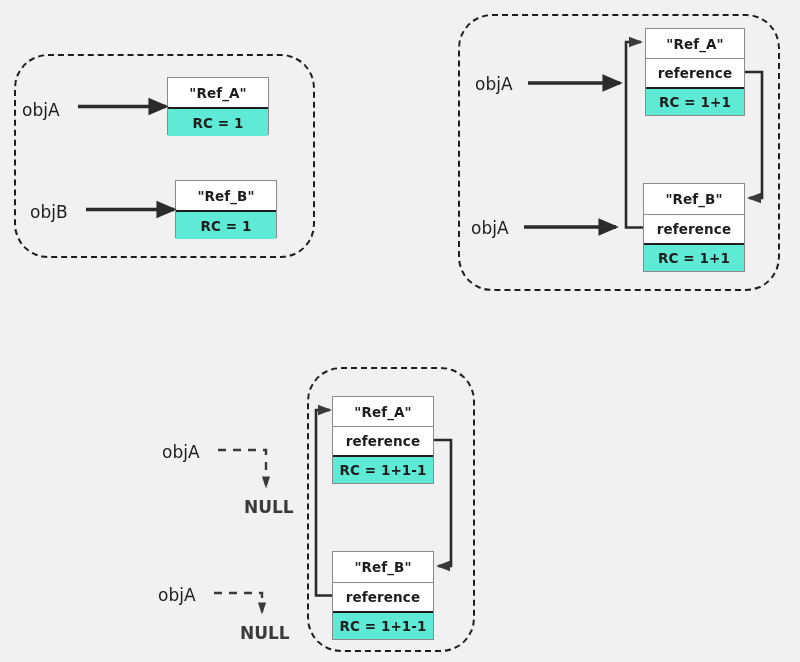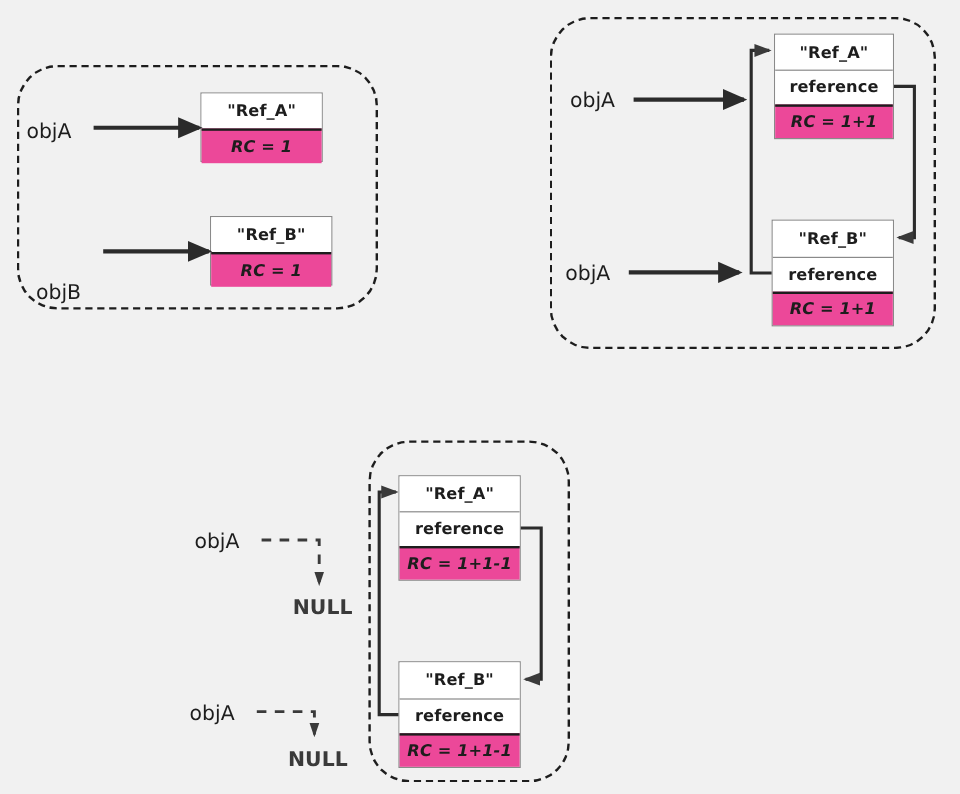--- a/index.html
+++ b/index.html
@@ -33,21 +33,21 @@
     box-sizing:border-box;
     display:flex;align-items:center;justify-content:center;
     font-size:13.5px;
     color:#1d1d1d;
     font-weight:700;
     letter-spacing:.1px;
     white-space:nowrap;
   }
   .row.title{background:#ffffff;font-weight:700;}
   .row.ref{background:#ffffff;font-weight:700;border-top:1.6px solid #8a8a8a;}
-  .row.rc{background:#ec4899;font-weight:700;border-top:2.2px solid #1d1d1d;font-style:italic;}
+  .row.rc{background:#5eead4;font-weight:700;border-top:2.2px solid #1d1d1d;}
 
   
   .objlabel{
     position:absolute;
     font-size:17px;
     font-weight:400;
     color:#1d1d1d;
     white-space:nowrap;
   }
   .nulllabel{
@@ -60,21 +60,21 @@
 </style>
 </head>
 <body>
 
 <div class="stage">
 
   <div class="dashbox" style="left:14px;top:54px;width:301px;height:204px;"></div>
 
   <div class="objlabel" style="left:22px;top:100px;">objA</div>
 
-  <div class="objlabel" style="left:30px;top:202px;margin-top:32px;">objB</div>
+  <div class="objlabel" style="left:30px;top:202px;">objB</div>
 
   <div class="objbox" style="left:167px;top:77px;width:102px;height:58px;">
     <div class="row title" style="height:29px;">"Ref_A"</div>
     <div class="row rc" style="height:29px;">RC = 1</div>
   </div>
 
   <div class="objbox" style="left:175px;top:180px;width:102px;height:58px;">
     <div class="row title" style="height:29px;">"Ref_B"</div>
     <div class="row rc" style="height:29px;">RC = 1</div>
   </div>

